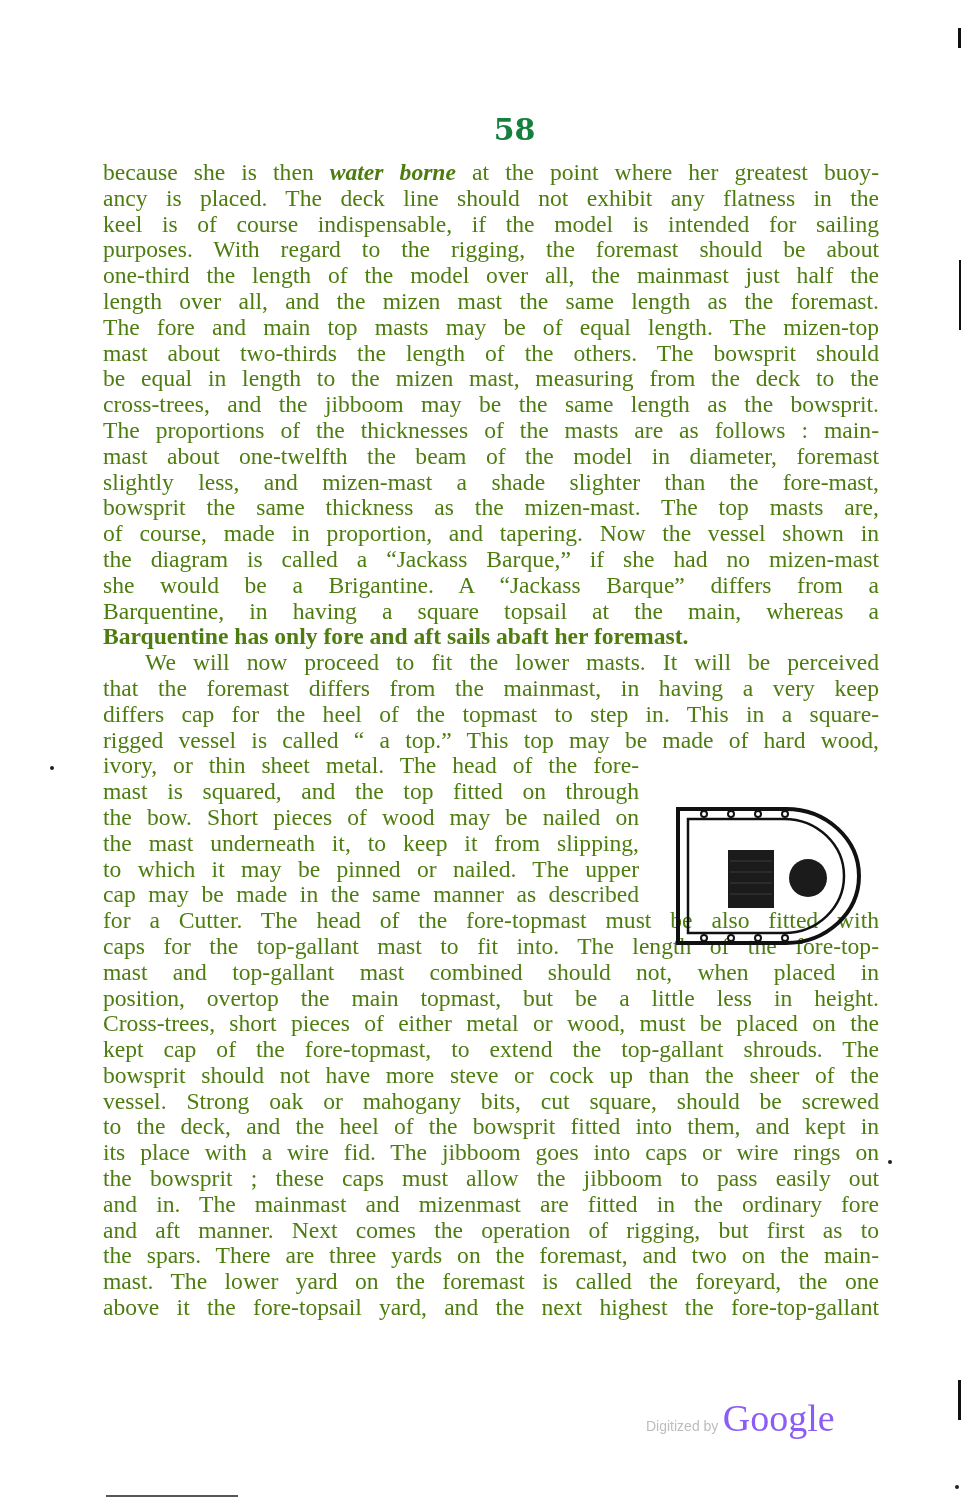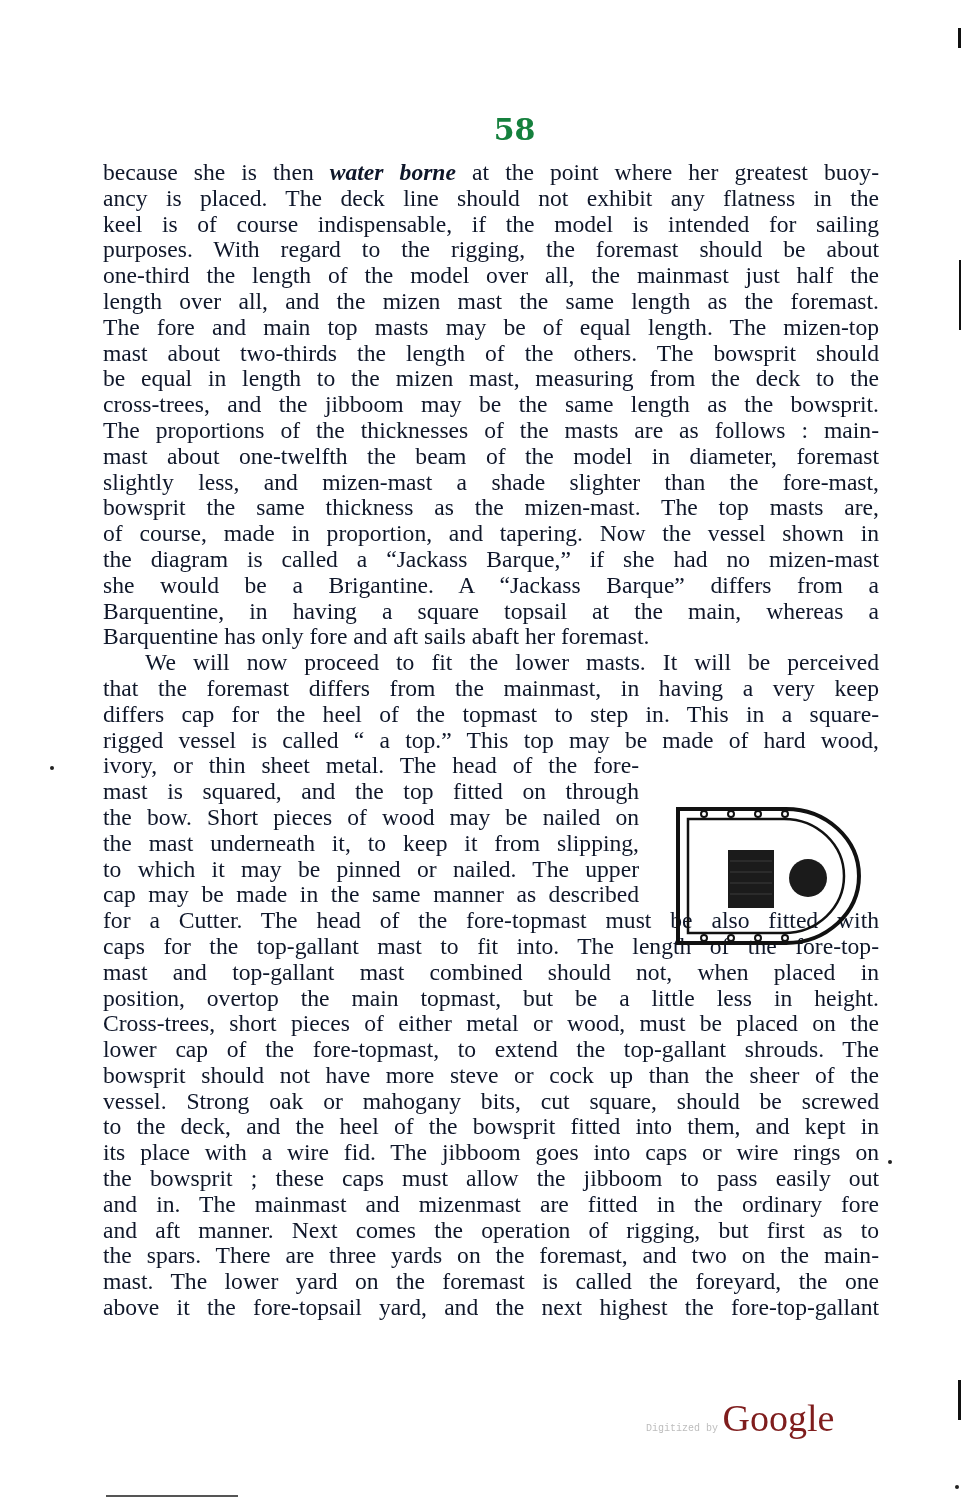--- a/index.html
+++ b/index.html
@@ -5,36 +5,36 @@
     html, body { margin: 0; padding: 0; background: #ffffff; }
     body { width: 965px; height: 1500px; position: relative; overflow: hidden; color: #111; }
     .page { position: absolute; left: 0; top: 0; width: 965px; height: 1500px; }
     .pnum {
       position: absolute; top: 112px; left: 0; width: 965px; text-align: center;
       font-family: "DejaVu Serif", serif; font-weight: bold; font-size: 30px; color: #15803d; padding-left: 32px;
     }
     .textblock {
       position: absolute; left: 103px; top: 160px; width: 776px;
       font-family: "Liberation Serif", serif; font-size: 23.6px; line-height: 25.8px;
-      color: #0f172a;
+      color: #4d7c0f;
     }
     .line { height: 25.8px; white-space: nowrap; text-align: justify; text-align-last: justify; }
-    .line.last { text-align-last: left; }
+    .line.last { text-align-last: left; font-weight: bold; }
     .line.short { width: 536px; }
     .line.indent { padding-left: 42px; }
     .it { font-style: italic; font-weight: bold; }
     .figure {
       position: absolute; left: 676px; top: 806px; width: 185px; height: 140px;
     }
     .watermark {
       position: absolute; left: 646px; top: 1396px;
       font-family: "Liberation Sans", sans-serif; color: #bdbdbd;
     }
-    .watermark .small { font-size: 10px; font-family: Liberation Mono, monospace; }
-    .watermark .big { font-family: "Liberation Serif", serif; font-size: 38px; color: #7f1d1d; }
+    .watermark .small { font-size: 14px; }
+    .watermark .big { font-family: "Liberation Serif", serif; font-size: 38px; color: #8b5cf6; }
     .mark { position: absolute; background: #111; }
     .dot { position: absolute; width: 4px; height: 4px; border-radius: 50%; background: #222; }
     .rule { position: absolute; left: 106px; top: 1495px; width: 132px; height: 2px; background: #555; }
   </style>
 </head>
 <body>
 
 <div class="page">
   <div class="pnum">58</div>
 
@@ -66,21 +66,21 @@
       <div class="line short">mast is squared, and the top fitted on through</div>
       <div class="line short">the bow.  Short pieces of wood may be nailed on</div>
       <div class="line short">the mast underneath it, to keep it from slipping,</div>
       <div class="line short">to which it may be pinned or nailed.  The upper</div>
       <div class="line short">cap may be made in the same manner as described</div>
       <div class="line">for a Cutter.  The head of the fore-topmast must be also fitted with</div>
       <div class="line">caps for the top-gallant mast to fit into.  The length of the fore-top-</div>
       <div class="line">mast and top-gallant mast combined should not, when placed in</div>
       <div class="line">position, overtop the main topmast, but be a little less in height.</div>
       <div class="line">Cross-trees, short pieces of either metal or wood, must be placed on the</div>
-      <div class="line">lower cap of the fore-topmast, to extend the top-gallant shrouds.  The</div>
+      <div class="line">kept cap of the fore-topmast, to extend the top-gallant shrouds.  The</div>
       <div class="line">bowsprit should not have more steve or cock up than the sheer of the</div>
       <div class="line">vessel.  Strong oak or mahogany bits, cut square, should be screwed</div>
       <div class="line">to the deck, and the heel of the bowsprit fitted into them, and kept in</div>
       <div class="line">its place with a wire fid.  The jibboom goes into caps or wire rings on</div>
       <div class="line">the bowsprit ; these caps must allow the jibboom to pass easily out</div>
       <div class="line">and in.  The mainmast and mizenmast are fitted in the ordinary fore</div>
       <div class="line">and aft manner.  Next comes the operation of rigging, but first as to</div>
       <div class="line">the spars.  There are three yards on the foremast, and two on the main-</div>
       <div class="line">mast.  The lower yard on the foremast is called the foreyard, the one</div>
       <div class="line">above it the fore-topsail yard, and the next highest the fore-top-gallant</div>

